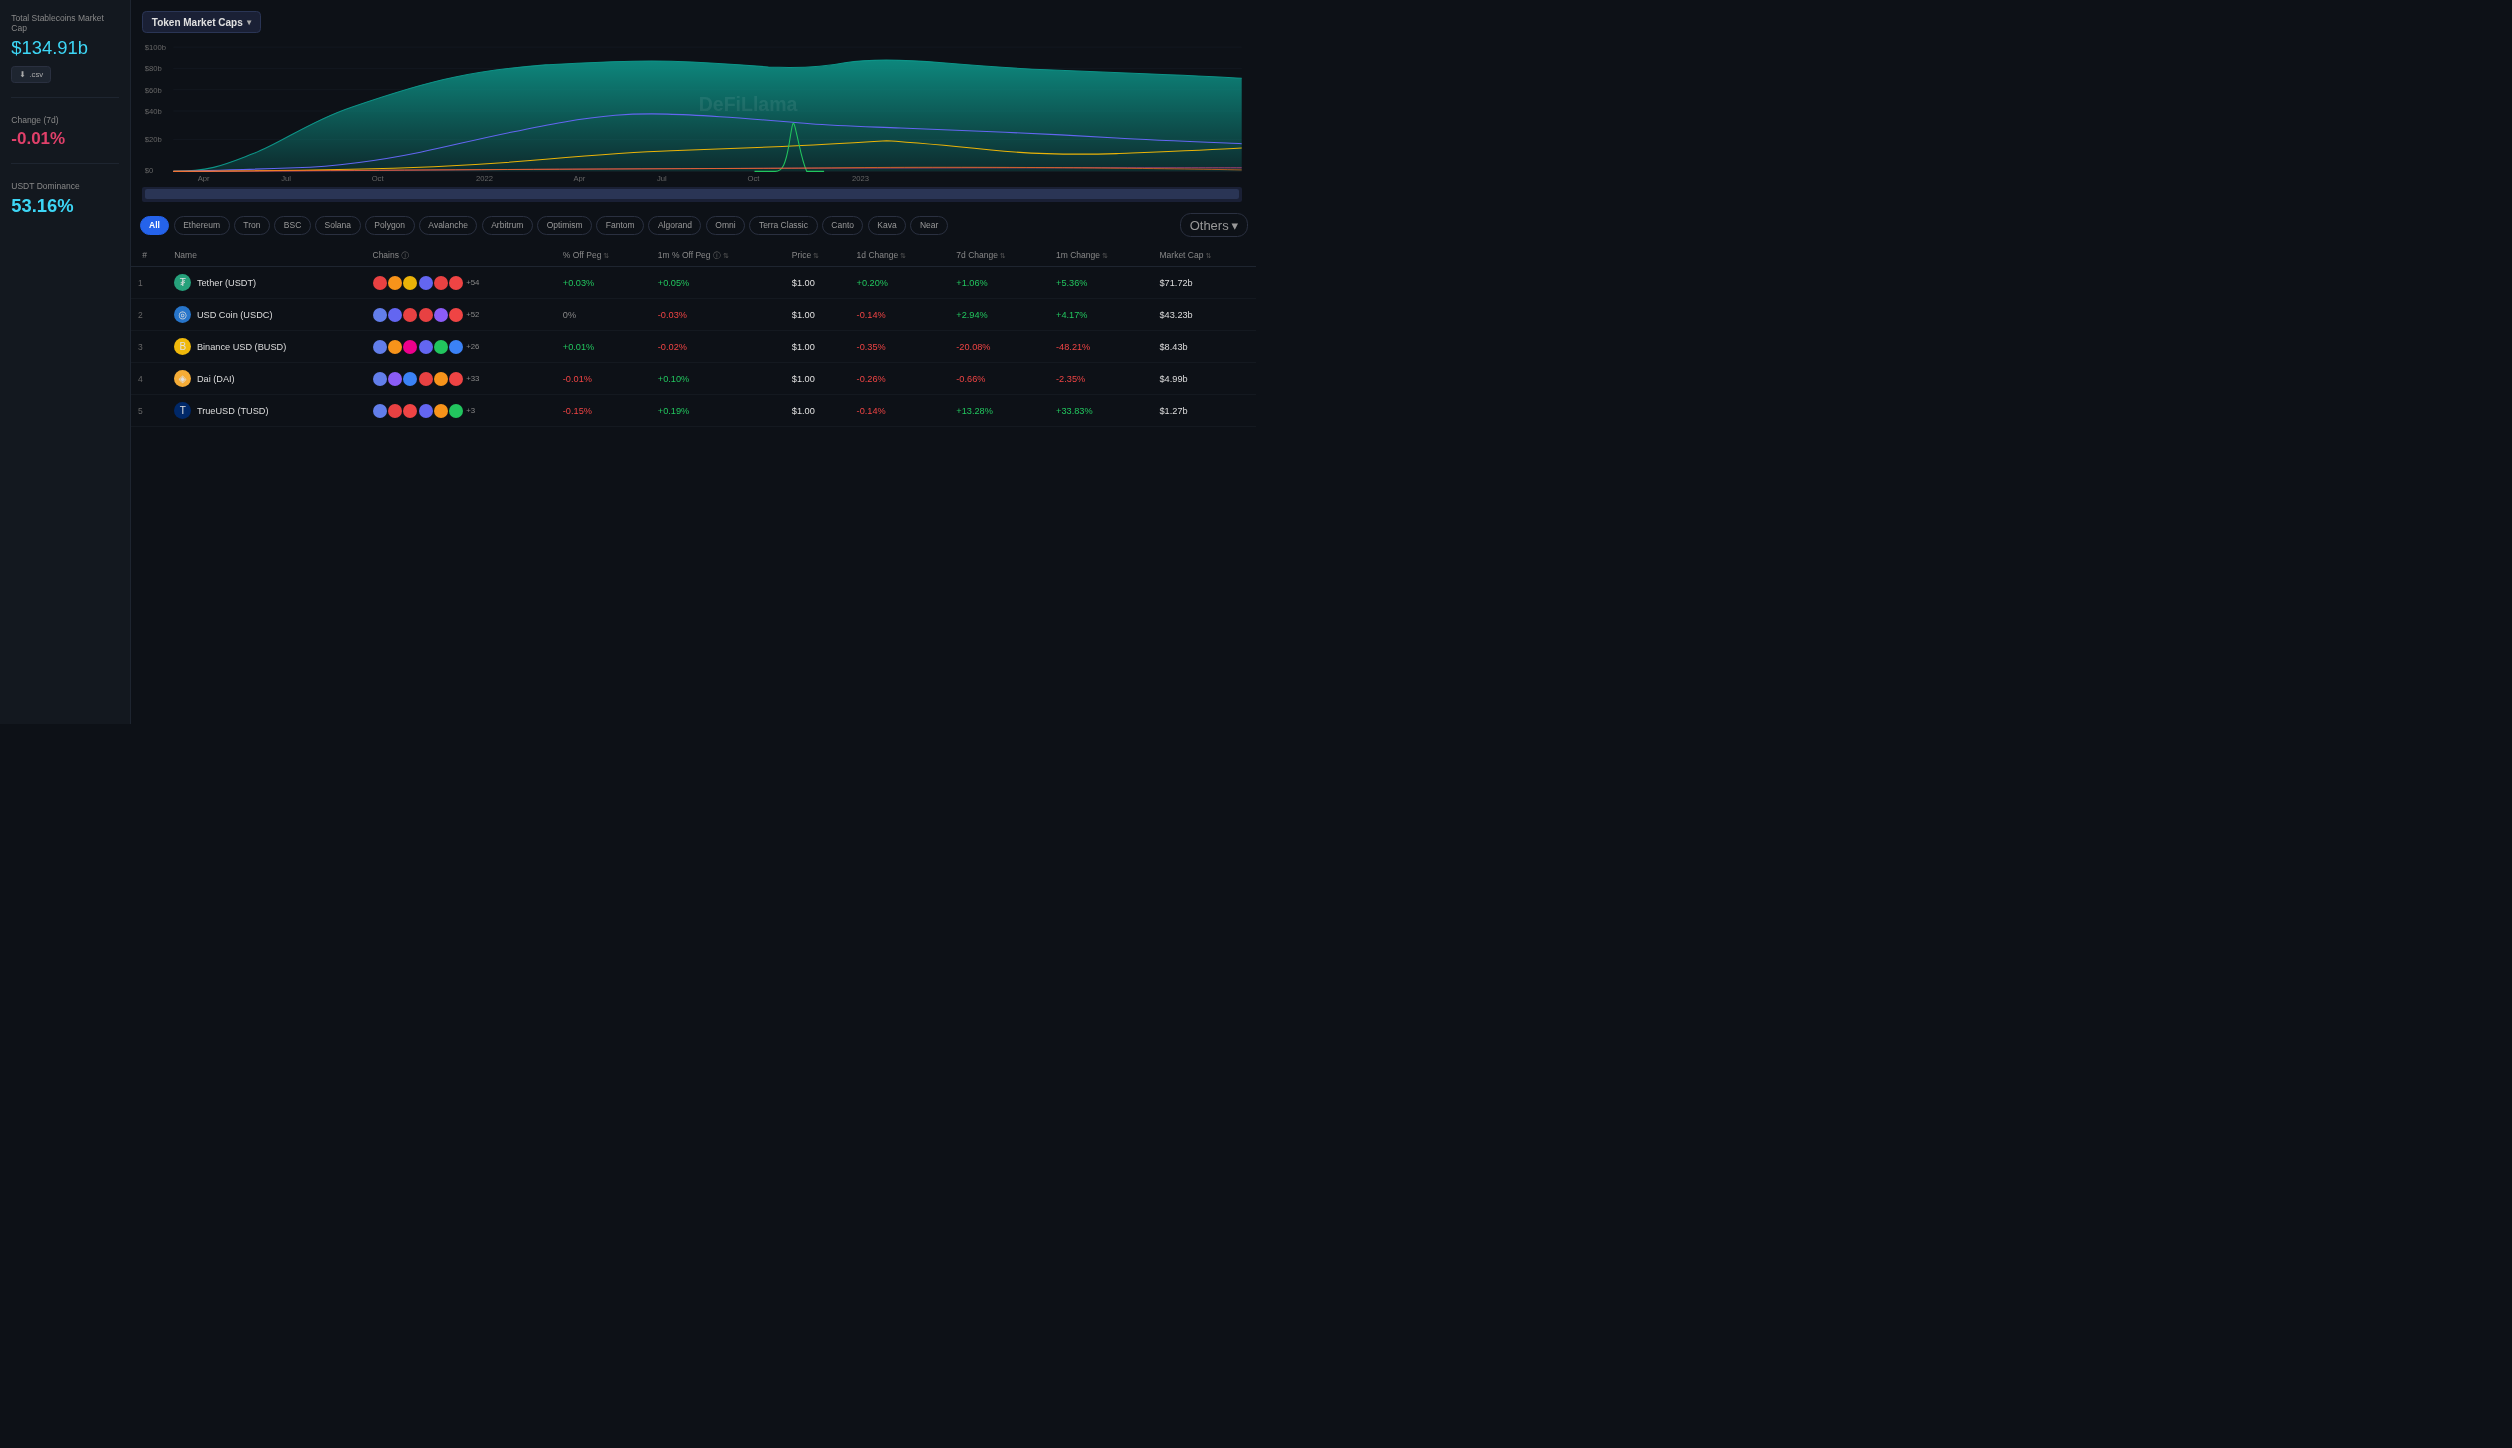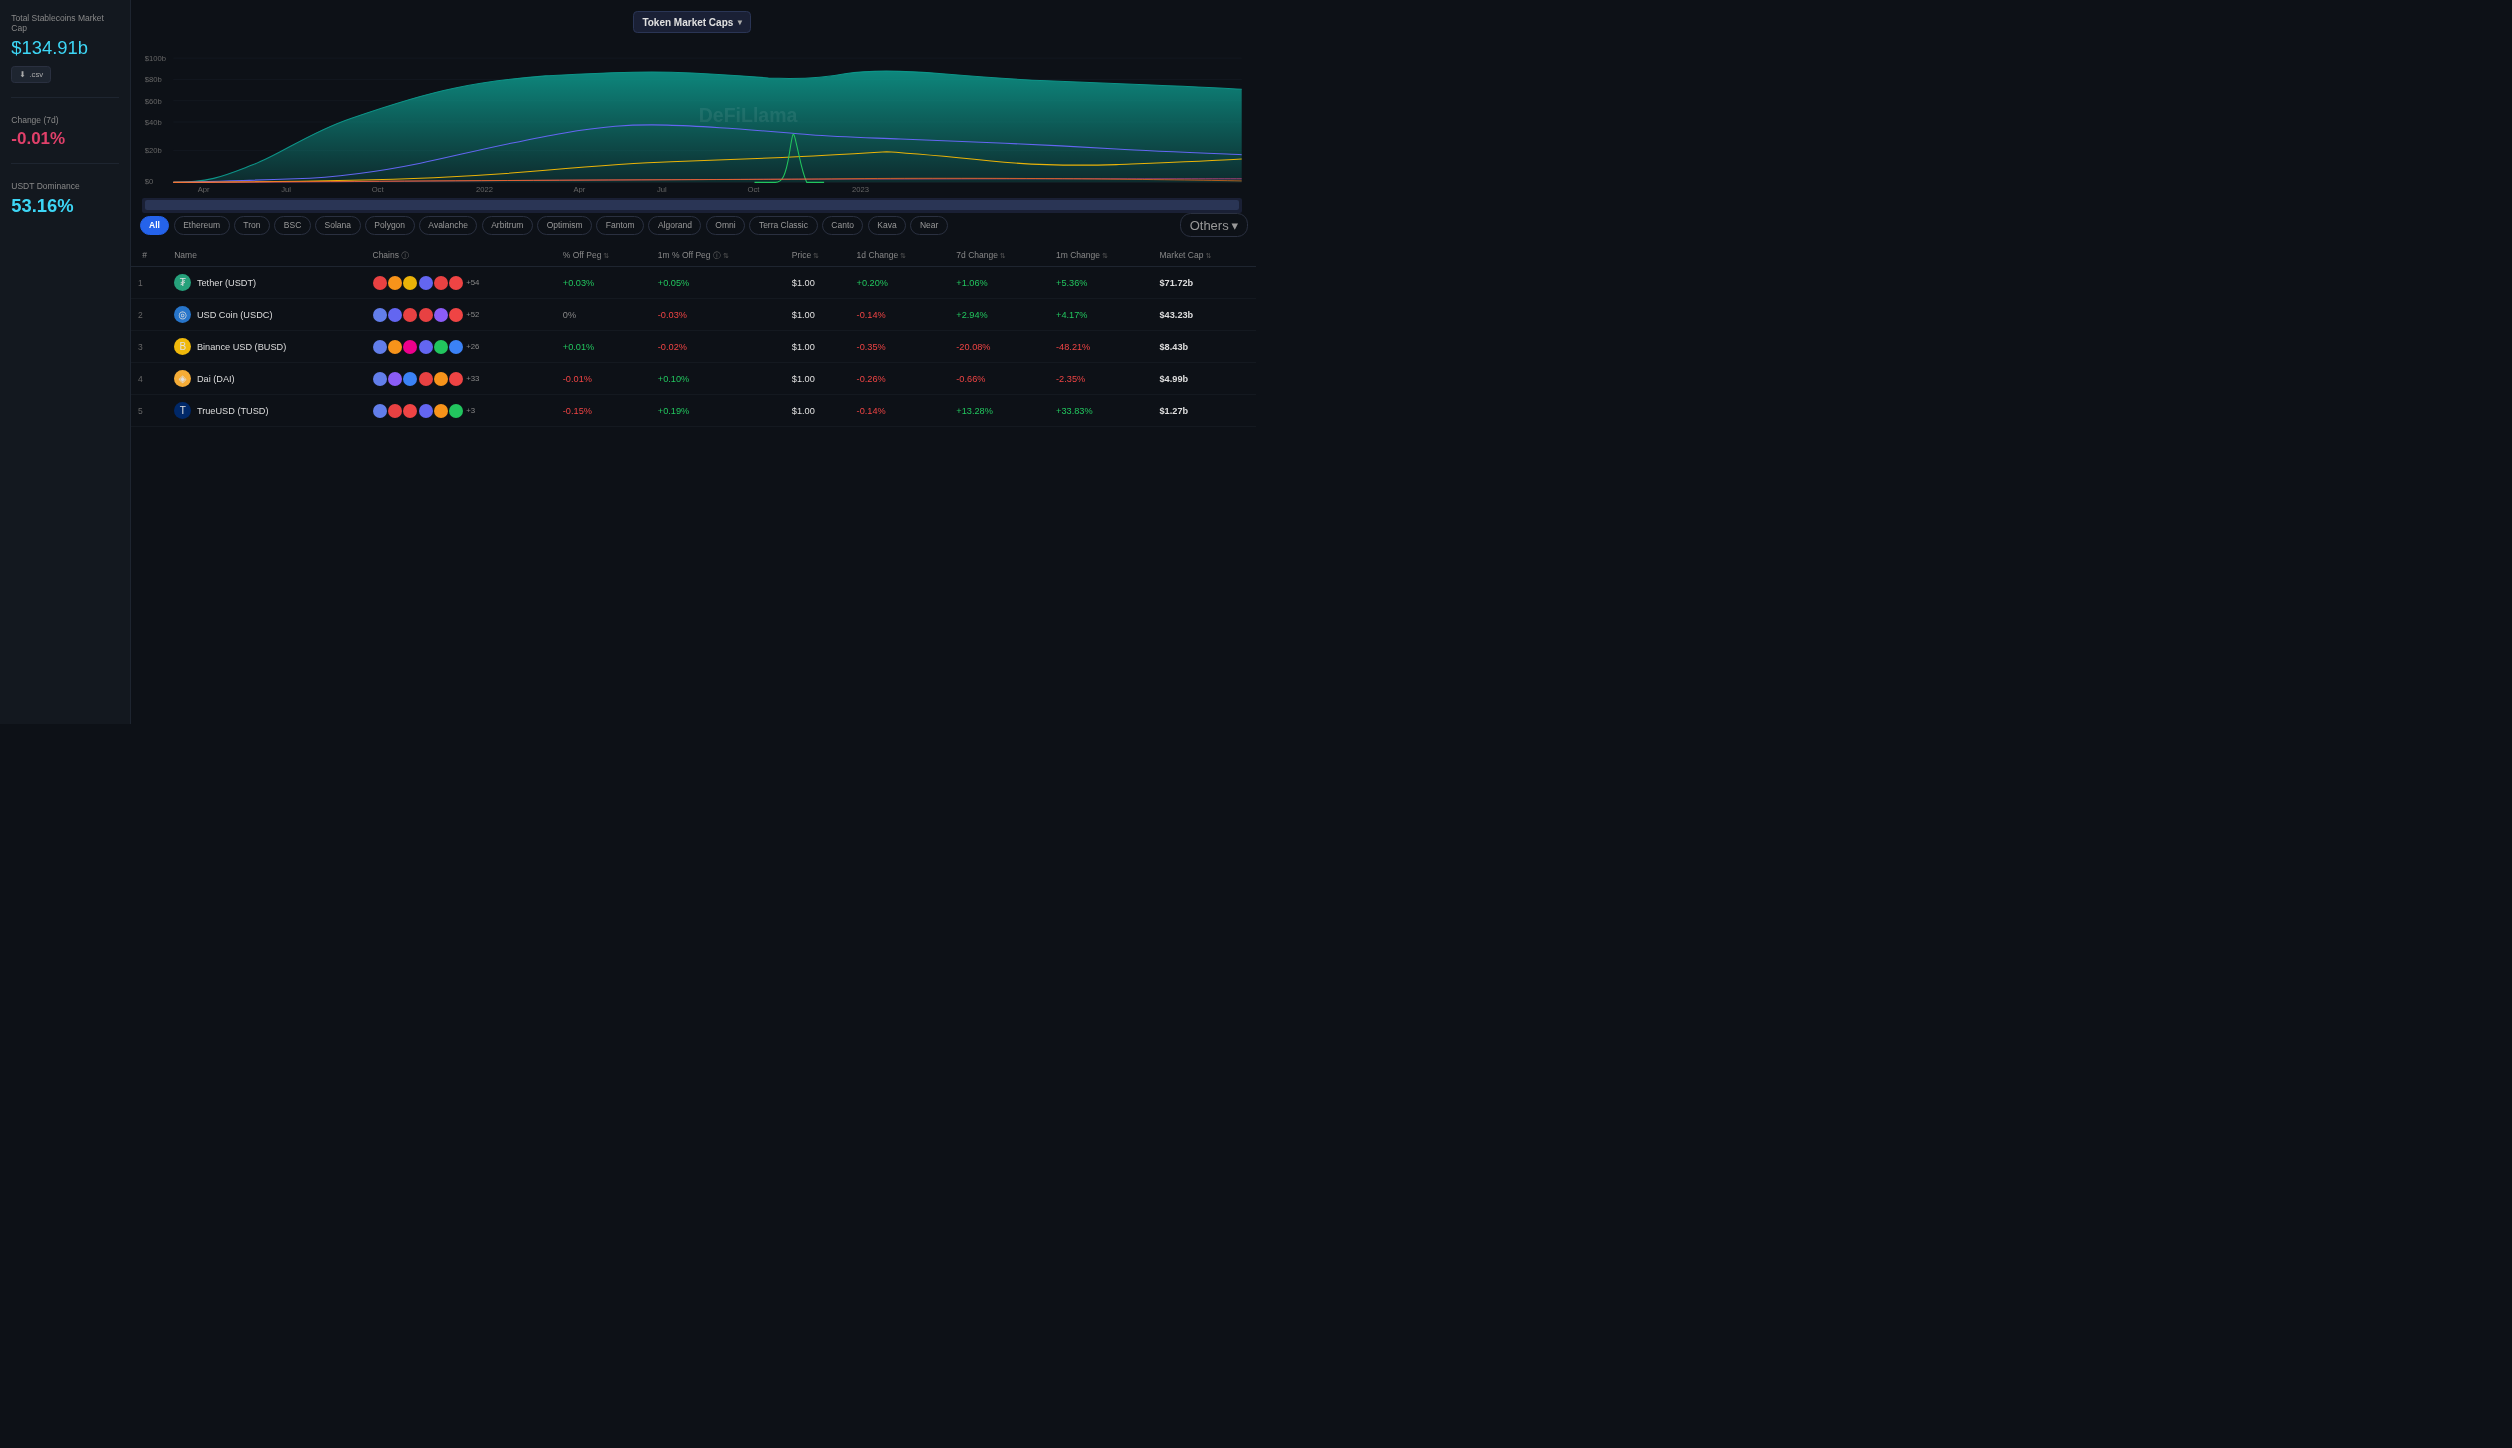--- a/index.html
+++ b/index.html
@@ -78,22 +78,21 @@
       background: #0d1117;
       padding: 11.3px 14px 5.7px 11.3px;
       position: relative;
       height: 206px;
       flex-shrink: 0;
     }
     .chart-header {
       display: flex;
       align-items: center;
       gap: 5.7px;
-      margin-bottom: 18px;
-      justify-content: center;
+      margin-bottom: 7px;
     }
     .chart-title-btn {
       display: flex;
       align-items: center;
       gap: 4.3px;
       background: #1a2035;
       border: 0.7px solid #2a3555;
       border-radius: 4.3px;
       padding: 4.3px 8.5px;
       color: #e0e0e0;
@@ -237,21 +236,21 @@
       flex-shrink: 0;
     }
     .chain-more {
       font-size: 7.8px;
       color: #888;
       margin-left: 1.4px;
     }
     .green { color: #22c55e; }
     .red { color: #ef4444; }
     .neutral { color: #888; }
-    .market-cap { color: #ddd; font-weight: 700; }
+    .market-cap { color: #ddd; font-weight: 400; }
     .info-icon { font-size: 7.8px; color: #666; }
   </style>
 </head>
 <body>
 
 <div class="layout">
 
   <div class="left-panel">
     <div class="stat-block">
       <div class="stat-label">Total Stablecoins Market Cap</div>

